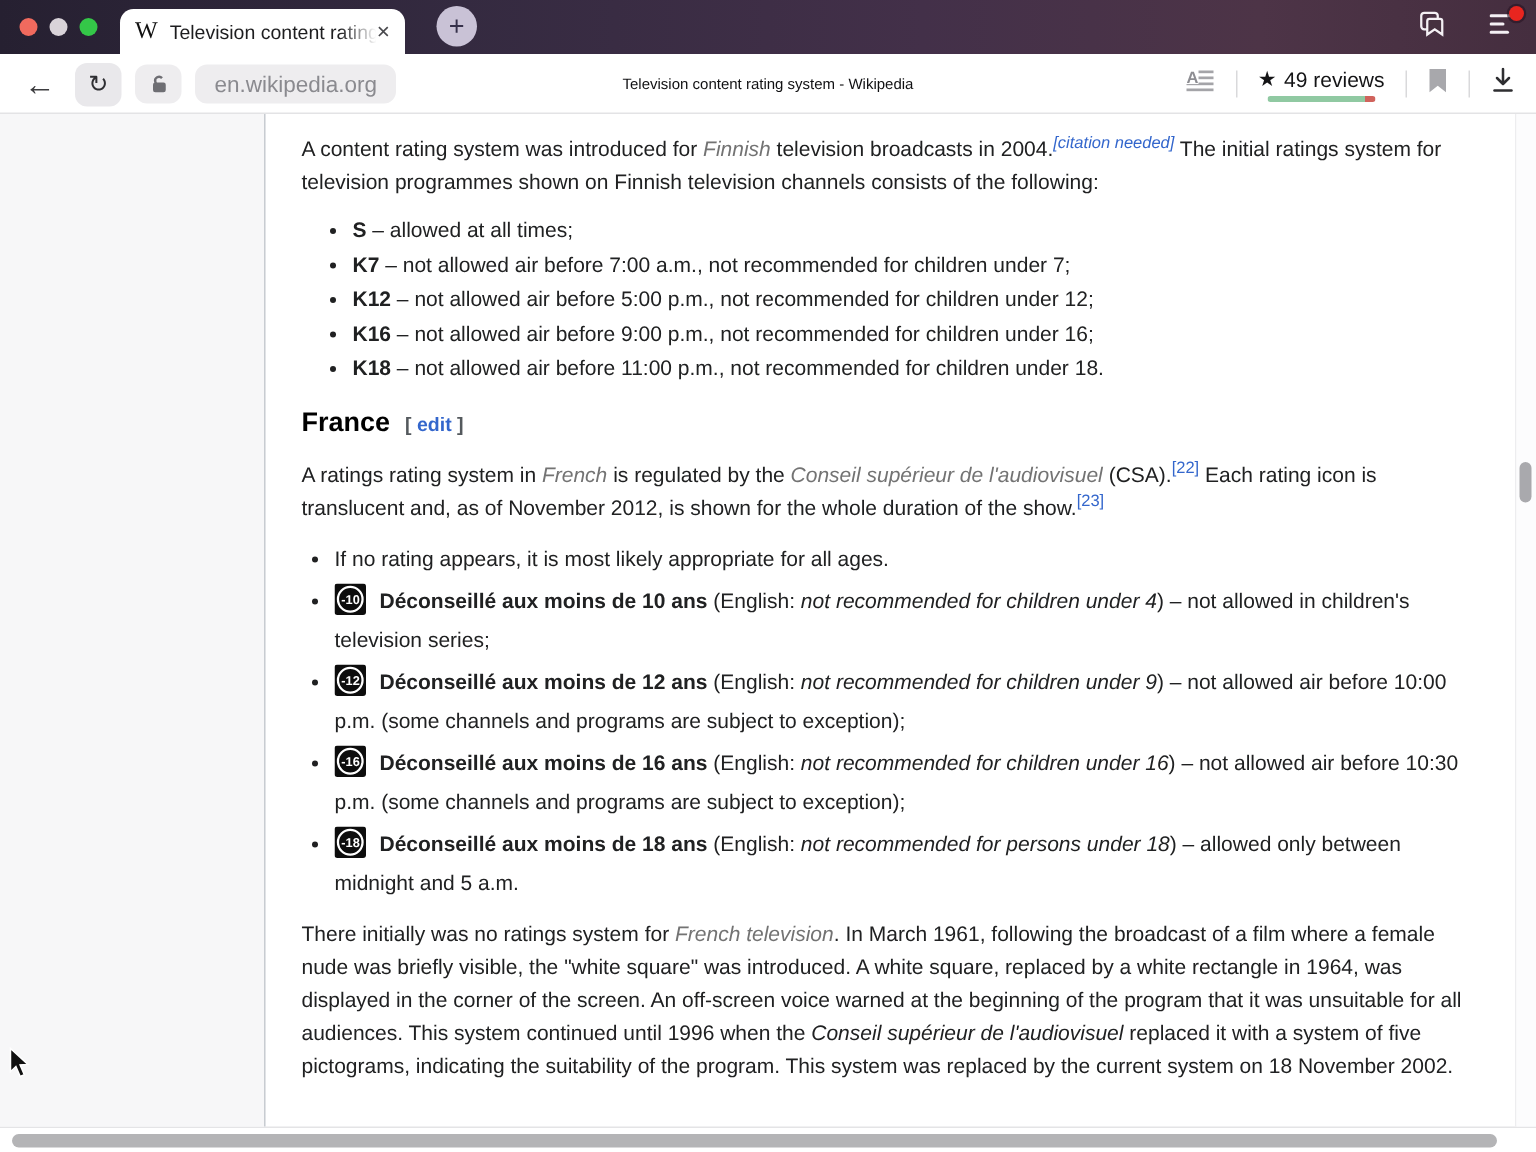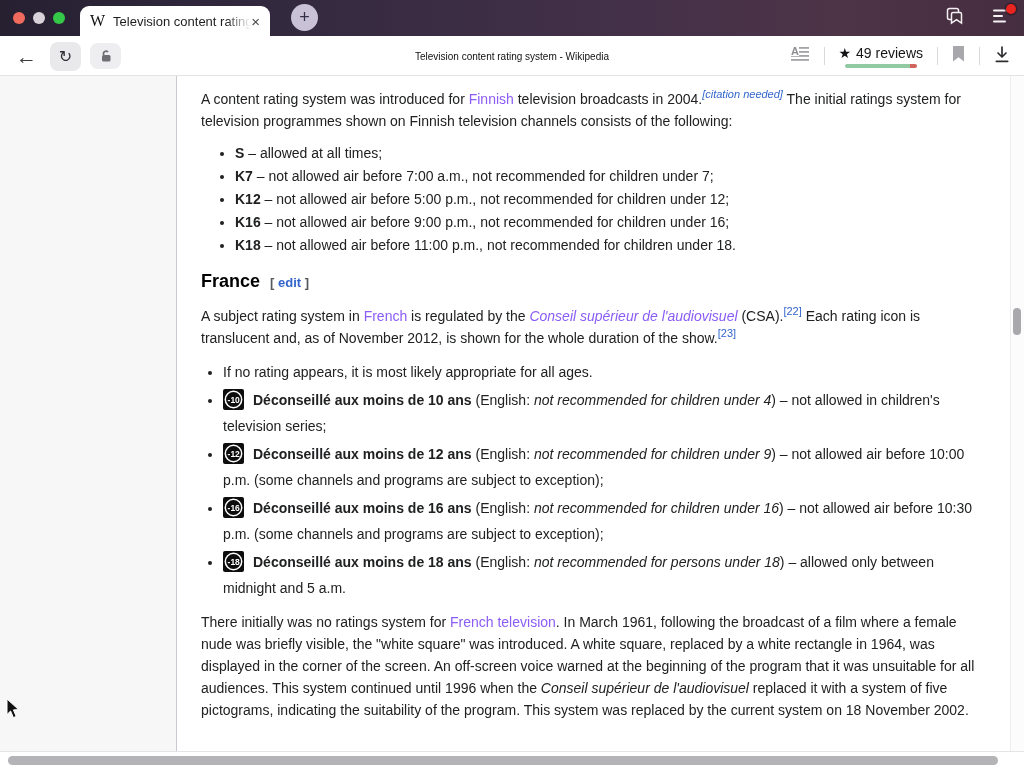--- a/index.html
+++ b/index.html
@@ -58,21 +58,21 @@
   .hthumb { position:absolute; left:8px; top:3px; width:990px; height:9px; border-radius:4.5px; background:#b4b4b6; }
 
   
   .article { font-size:14px; line-height:22px; color:#202122; }
   .article p { margin:10px 0; }
   .article ul { margin:10px 0; padding-left:22px; }
   .article li { margin:1px 12px; }
   .article ul.rated li { line-height:26px; margin:2px 0; }
   .bold { font-weight:bold; }
   .italic { font-style:italic; }
-  .wlink { color:#8b5cf6; text-decoration:none; cursor:pointer; }
+  .wlink { color:#737373; text-decoration:none; cursor:pointer;font-style:italic; }
   sup { font-size:11px; line-height:0; }
   .reflink { color:#3366cc; text-decoration:none; cursor:pointer; }
   .reflink.italic { font-style:italic; }
   h3.sect { font-size:18px; font-weight:bold; color:#000; margin:13px 0 5px 0; line-height:24px; }
   .editsec { font-size:13px; font-weight:bold; margin-left:10px; color:#54595d; }
   .editsec a { color:#3366cc; text-decoration:none; cursor:pointer; }
   .rating-badge { vertical-align:-5px; margin-right:9px; }
 
   .cursor { position:absolute; left:6px; top:698px; z-index:50; pointer-events:none; }
 </style>
@@ -114,20 +114,21 @@
 <div class="toolbar">
   <div class="nav-left">
     <span class="back-btn">←</span>
     <span class="reload-pill">↻</span>
     <span class="lock-pill">
       <svg width="14" height="14" viewBox="0 0 14 14">
         <rect x="3" y="6" width="8.5" height="6.5" rx="1.5" fill="#6e6e73"></rect>
         <path d="M4.5 6 v-1.2 a2.6 2.6 0 0 1 5 -1" fill="none" stroke="#6e6e73" stroke-width="1.6" transform="rotate(-18 7 5)"></path>
       </svg>
     </span>
+    <span class="url-pill">en.wikipedia.org</span>
   </div>
 
   <div class="page-title">Television content rating system - Wikipedia</div>
 
   <div class="nav-right">
     <span>
       <svg width="20" height="16" viewBox="0 0 20 16">
         <rect x="1" y="1" width="18" height="1.8" fill="#a4a4a8"></rect>
         <rect x="1" y="5" width="18" height="1.8" fill="#a4a4a8"></rect>
         <rect x="1" y="9" width="18" height="1.8" fill="#a4a4a8"></rect>
@@ -169,21 +170,21 @@
     <div class="article" id="article-body">
         <p><span>A content rating system was introduced for </span><a class="wlink">Finnish</a><span> television broadcasts in 2004.</span><sup><a class="reflink italic">[citation needed]</a></sup><span> The initial ratings system for television programmes shown on Finnish television channels consists of the following:</span></p>
         <ul>
           <li><span class="bold">S</span><span> – allowed at all times;</span></li>
           <li><span class="bold">K7</span><span> – not allowed air before 7:00 a.m., not recommended for children under 7;</span></li>
           <li><span class="bold">K12</span><span> – not allowed air before 5:00 p.m., not recommended for children under 12;</span></li>
           <li><span class="bold">K16</span><span> – not allowed air before 9:00 p.m., not recommended for children under 16;</span></li>
           <li><span class="bold">K18</span><span> – not allowed air before 11:00 p.m., not recommended for children under 18.</span></li>
         </ul>
         <h3 class="sect"><span>France</span><span class="editsec">[ <a>edit</a> ]</span></h3>
-        <p><span>A subject rating system in </span><a class="wlink">French</a><span> is regulated by the </span><a class="wlink italic">Conseil supérieur de l'audiovisuel</a><span> (CSA).</span><sup><a class="reflink">[22]</a></sup><span> Each rating icon is translucent and, as of November 2012, is shown for the whole duration of the show.</span><sup><a class="reflink">[23]</a></sup></p>
+        <p><span>A ratings rating system in </span><a class="wlink">French</a><span> is regulated by the </span><a class="wlink italic">Conseil supérieur de l'audiovisuel</a><span> (CSA).</span><sup><a class="reflink">[22]</a></sup><span> Each rating icon is translucent and, as of November 2012, is shown for the whole duration of the show.</span><sup><a class="reflink">[23]</a></sup></p>
         <ul class="rated">
           <li><span>If no rating appears, it is most likely appropriate for all ages.</span></li>
           <li><svg width="21" height="21" viewBox="0 0 21 21" class="rating-badge">
               <rect width="21" height="21" rx="2" fill="#0d0d0d"></rect>
               <circle cx="10.5" cy="10.5" r="8.2" fill="none" stroke="#fff" stroke-width="1.5"></circle>
               <text x="10.7" y="13.8" text-anchor="middle" fill="#fff" font-size="8.5" font-weight="bold" font-family="Liberation Sans, sans-serif">-10</text>
             </svg><span class="bold">Déconseillé aux moins de 10 ans</span><span> (English: </span><span class="italic">not recommended for children under 4</span><span>) – not allowed in children's television series;</span></li>
           <li><svg width="21" height="21" viewBox="0 0 21 21" class="rating-badge">
               <rect width="21" height="21" rx="2" fill="#0d0d0d"></rect>
               <circle cx="10.5" cy="10.5" r="8.2" fill="none" stroke="#fff" stroke-width="1.5"></circle>

